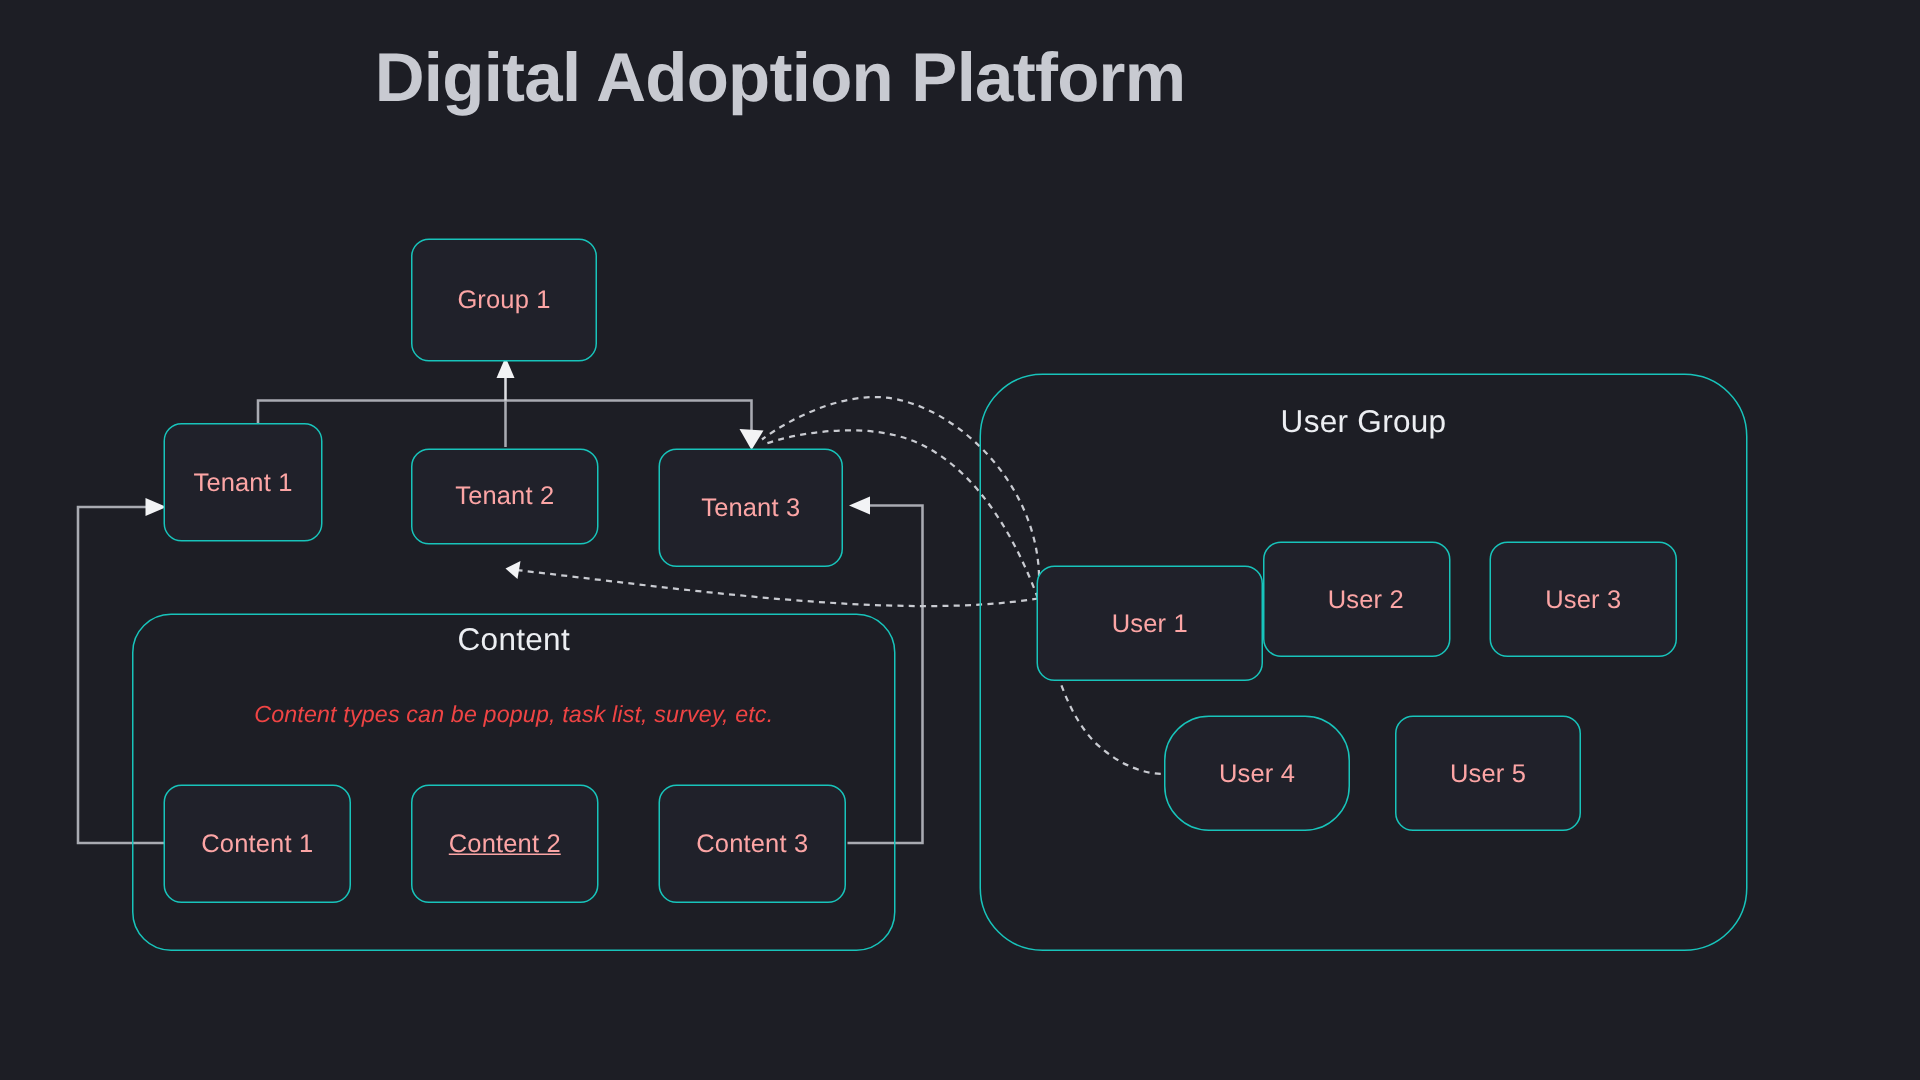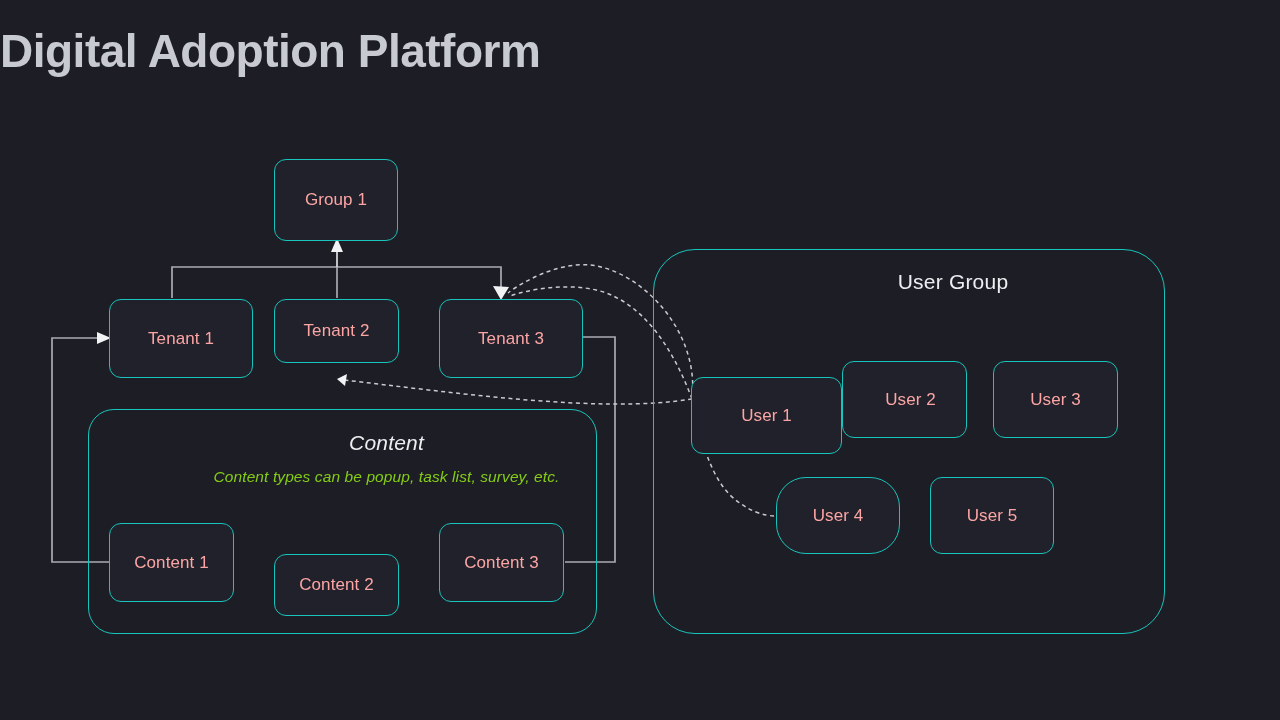--- a/index.html
+++ b/index.html
@@ -21,20 +21,21 @@
     width: 1280px;
     height: 720px;
   }
 
   
   #page-title {
     position: absolute;
     left: 0;
     top: 24px;
     width: 1040px;
+    text-align: center;
     font-size: 46px;
     font-weight: bold;
     letter-spacing: -0.5px;
     color: #c8cad1;
     font-family: "Liberation Sans", sans-serif;
   }
 
   
   .node {
     position: absolute;
@@ -49,21 +50,20 @@
     color: #fca5a5;
     letter-spacing: 0.1px;
   }
 
   
   .group-box {
     position: absolute;
     box-sizing: border-box;
     border: 1.4px solid #18c4bb;
     background: transparent;
-    padding-left: 44px;
   }
   #content-group {
     border-radius: 26px;
   }
   #usergroup-box {
     border-radius: 42px;
   }
   .group-title {
     position: absolute;
     width: 100%;
@@ -71,21 +71,21 @@
     font-size: 21px;
     color: #eceef2;
     letter-spacing: 0.2px;
   }
   .group-subtitle {
     position: absolute;
     width: 100%;
     text-align: center;
     font-size: 15.5px;
     font-style: italic;
-    color: #84cc16;
+    color: #ef4444;
     letter-spacing: 0.1px;
   }
 
   
   #connectors {
     position: absolute;
     left: 0; top: 0;
     width: 1280px;
     height: 720px;
     pointer-events: none;
@@ -142,42 +142,42 @@
     <polygon class="arrow-head" points="337,379 347,374 345,386"></polygon>
 
     <path class="dashed-line" d="M692,399 C700,430 706,470 730,495 C748,512 765,516 776,516"></path>
 
   </svg>
 
   <div class="node" id="group1" style="left:274px; top:159px; width:124px; height:82px;">
     <span>Group 1</span>
   </div>
 
-  <div class="node" style="left:109px; top:299px; width:144px; height:79px;">
+  <div class="node" style="left:109px; top:282px; width:106px; height:79px;">
     <span>Tenant 1</span>
   </div>
 
   <div class="node" style="left:274px; top:299px; width:125px; height:64px;">
     <span>Tenant 2</span>
   </div>
 
-  <div class="node" style="left:439px; top:299px; width:144px; height:79px;">
+  <div class="node" style="left:439px; top:299px; width:123px; height:79px;">
     <span>Tenant 3</span>
   </div>
 
   <div class="group-box" id="content-group" style="left:88px; top:409px; width:509px; height:225px;">
-    <div class="group-title" style="top:21px;font-style:italic;">Content</div>
+    <div class="group-title" style="top:5px;">Content</div>
     <div class="group-subtitle" style="top:58px;">Content types can be popup, task list, survey, etc.</div>
   </div>
 
   <div class="node" style="left:109px; top:523px; width:125px; height:79px;">
     <span>Content 1</span>
   </div>
 
-  <div class="node" style="left:274px; top:554px; width:125px; height:62px;">
+  <div class="node" style="left:274px; top:523px; width:125px; height:79px;text-decoration:underline;">
     <span>Content 2</span>
   </div>
 
   <div class="node" style="left:439px; top:523px; width:125px; height:79px;">
     <span>Content 3</span>
   </div>
 
   <div class="group-box" id="usergroup-box" style="left:653px; top:249px; width:512px; height:385px;">
     <div class="group-title" style="top:20px;">User Group</div>
   </div>

